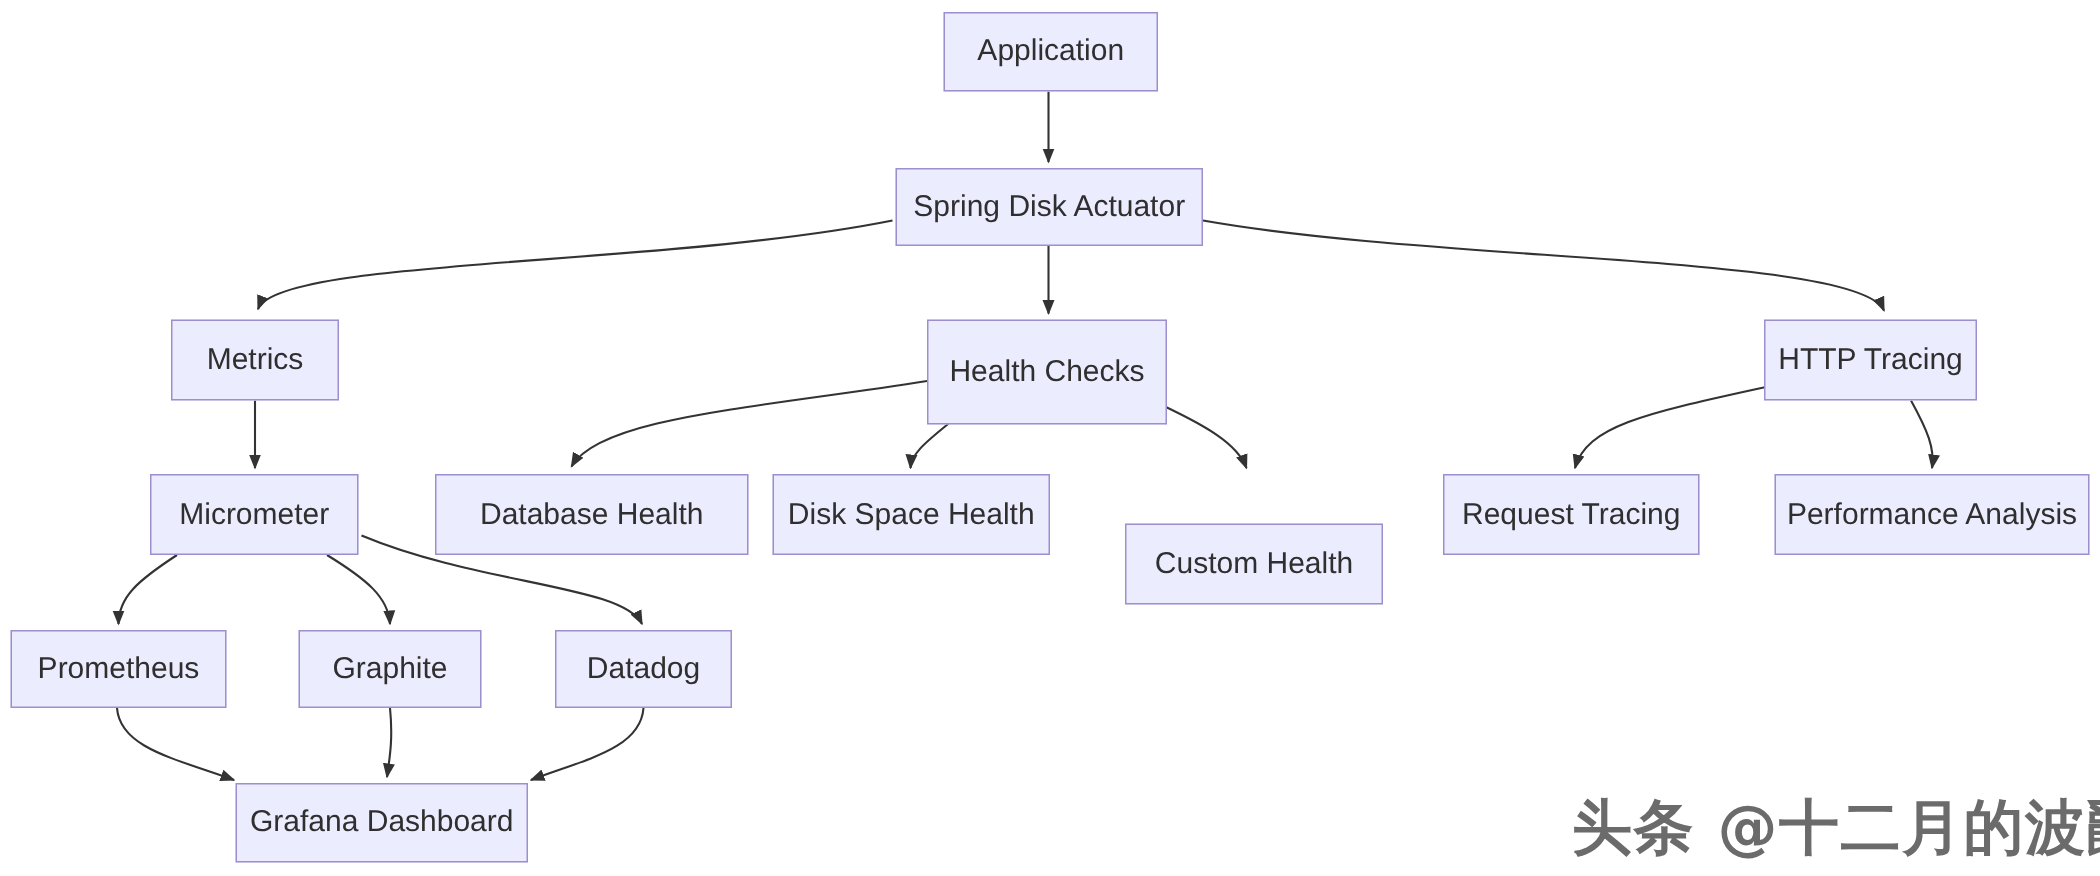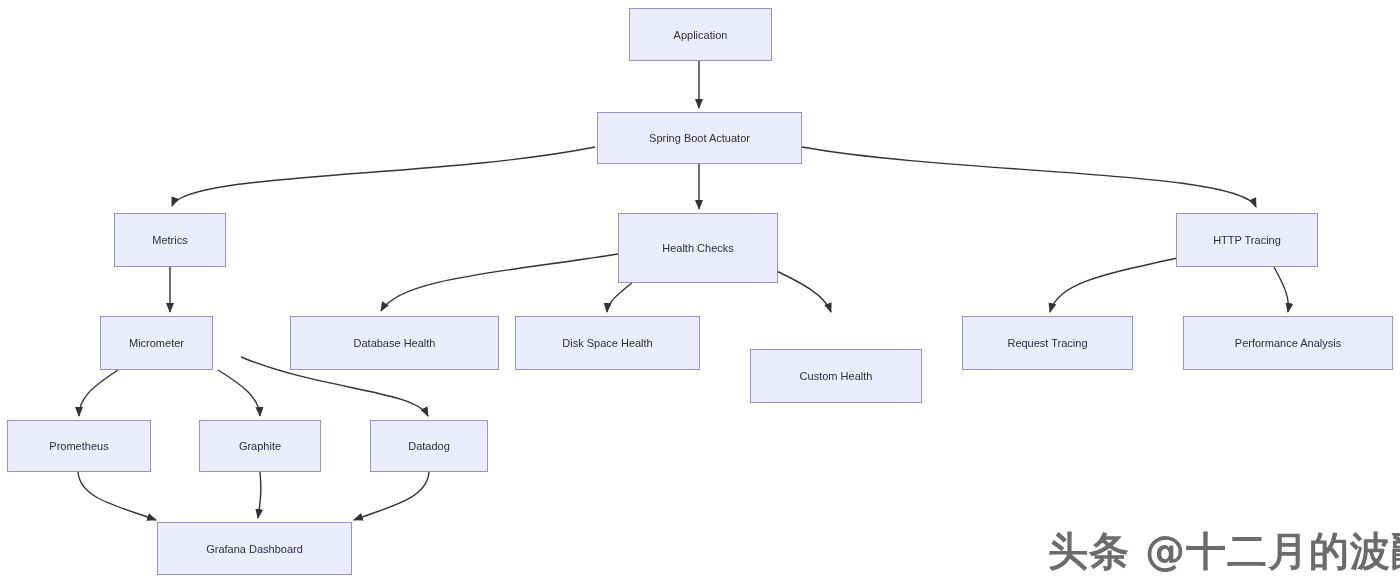--- a/index.html
+++ b/index.html
@@ -29,21 +29,21 @@
   }
   .node {
     position: absolute;
     box-sizing: border-box;
     background: var(--node-fill, #ececff);
     border: 1.5px solid var(--node-border, #9c8fce);
     display: flex;
     align-items: center;
     justify-content: center;
     color: var(--text-color, #2f2f2f);
-    font-size: 11px;
+    font-size: 20px;
     white-space: nowrap;
   }
   .watermark {
     position: absolute;
     left: 1048px;
     top: 524px;
     font-size: 40px;
     font-weight: 700;
     letter-spacing: 1px;
     color: var(--watermark-color, #6b6b6b);
@@ -77,32 +77,32 @@
       <path d="M241,357 C320,390 415,390 428,416" class="edge" marker-end="url(#arrowhead)"></path>
       <path d="M78,472 C80,499 118,506 156,520" class="edge" marker-end="url(#arrowhead)"></path>
       <path d="M260,472 C262,492 260,504 258,518" class="edge" marker-end="url(#arrowhead)"></path>
       <path d="M429,472 C427,499 391,506 354,520" class="edge" marker-end="url(#arrowhead)"></path>
     </svg>
   <div id="node-layer">
       <div class="node" style="left: 629px; top: 8px; width: 143px; height: 53px;">
         <span>Application</span>
       </div>
       <div class="node" style="left: 597px; top: 112px; width: 205px; height: 52px;">
-        <span>Spring Boot Actuator</span>
+        <span>Spring Disk Actuator</span>
       </div>
       <div class="node" style="left: 114px; top: 213px; width: 112px; height: 54px;">
         <span>Metrics</span>
       </div>
       <div class="node" style="left: 618px; top: 213px; width: 160px; height: 70px;">
         <span>Health Checks</span>
       </div>
       <div class="node" style="left: 1176px; top: 213px; width: 142px; height: 54px;">
         <span>HTTP Tracing</span>
       </div>
-      <div class="node" style="left: 100px; top: 316px; width: 113px; height: 54px; align-items: center;">
+      <div class="node" style="left: 100px; top: 316px; width: 139px; height: 54px; align-items: center;">
         <span>Micrometer</span>
       </div>
       <div class="node" style="left: 290px; top: 316px; width: 209px; height: 54px;">
         <span>Database Health</span>
       </div>
       <div class="node" style="left: 515px; top: 316px; width: 185px; height: 54px; text-align: center;">
         <span>Disk Space Health</span>
       </div>
       <div class="node" style="left: 750px; top: 316px; width: 172px; height: 54px; margin-top: 33px;">
         <span>Custom Health</span>

